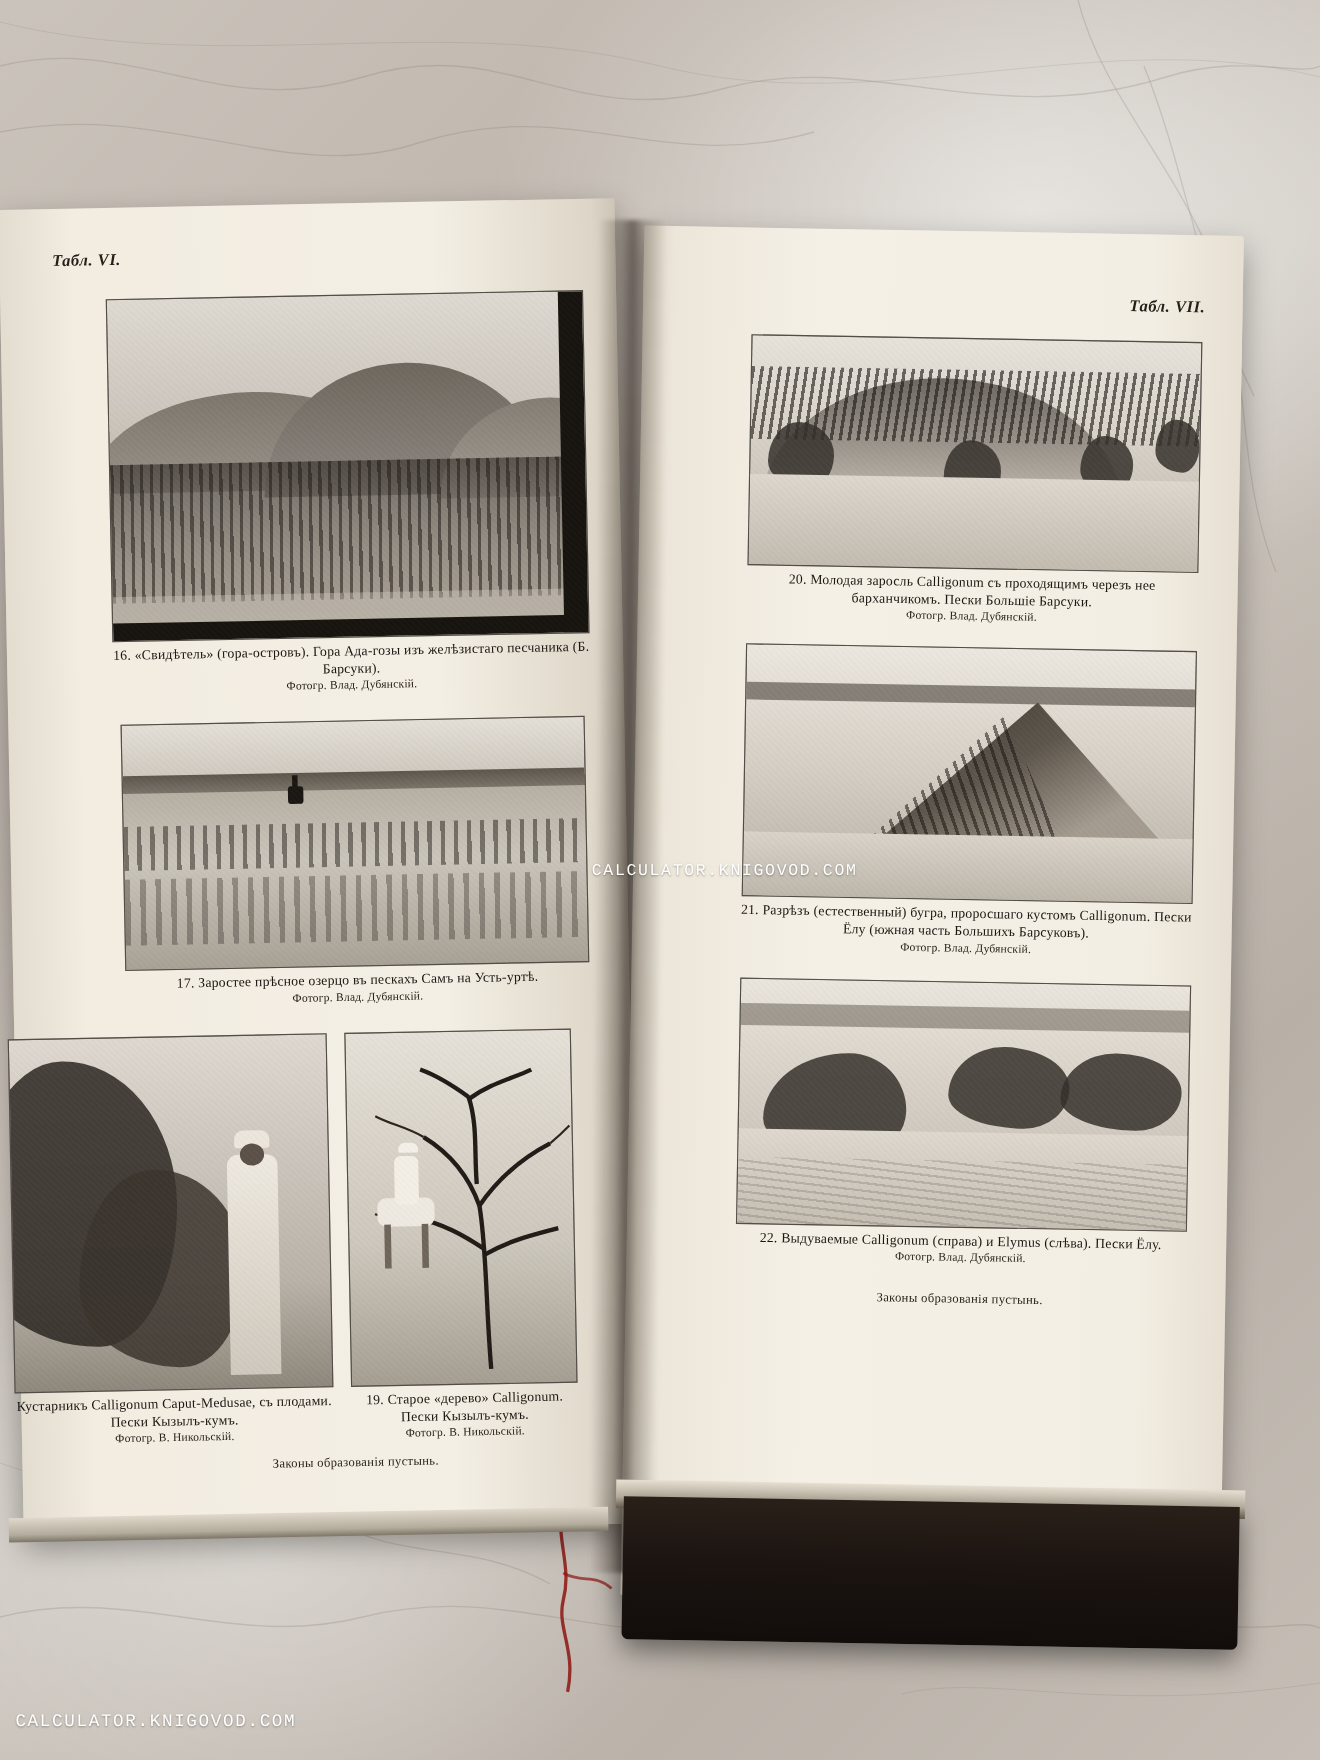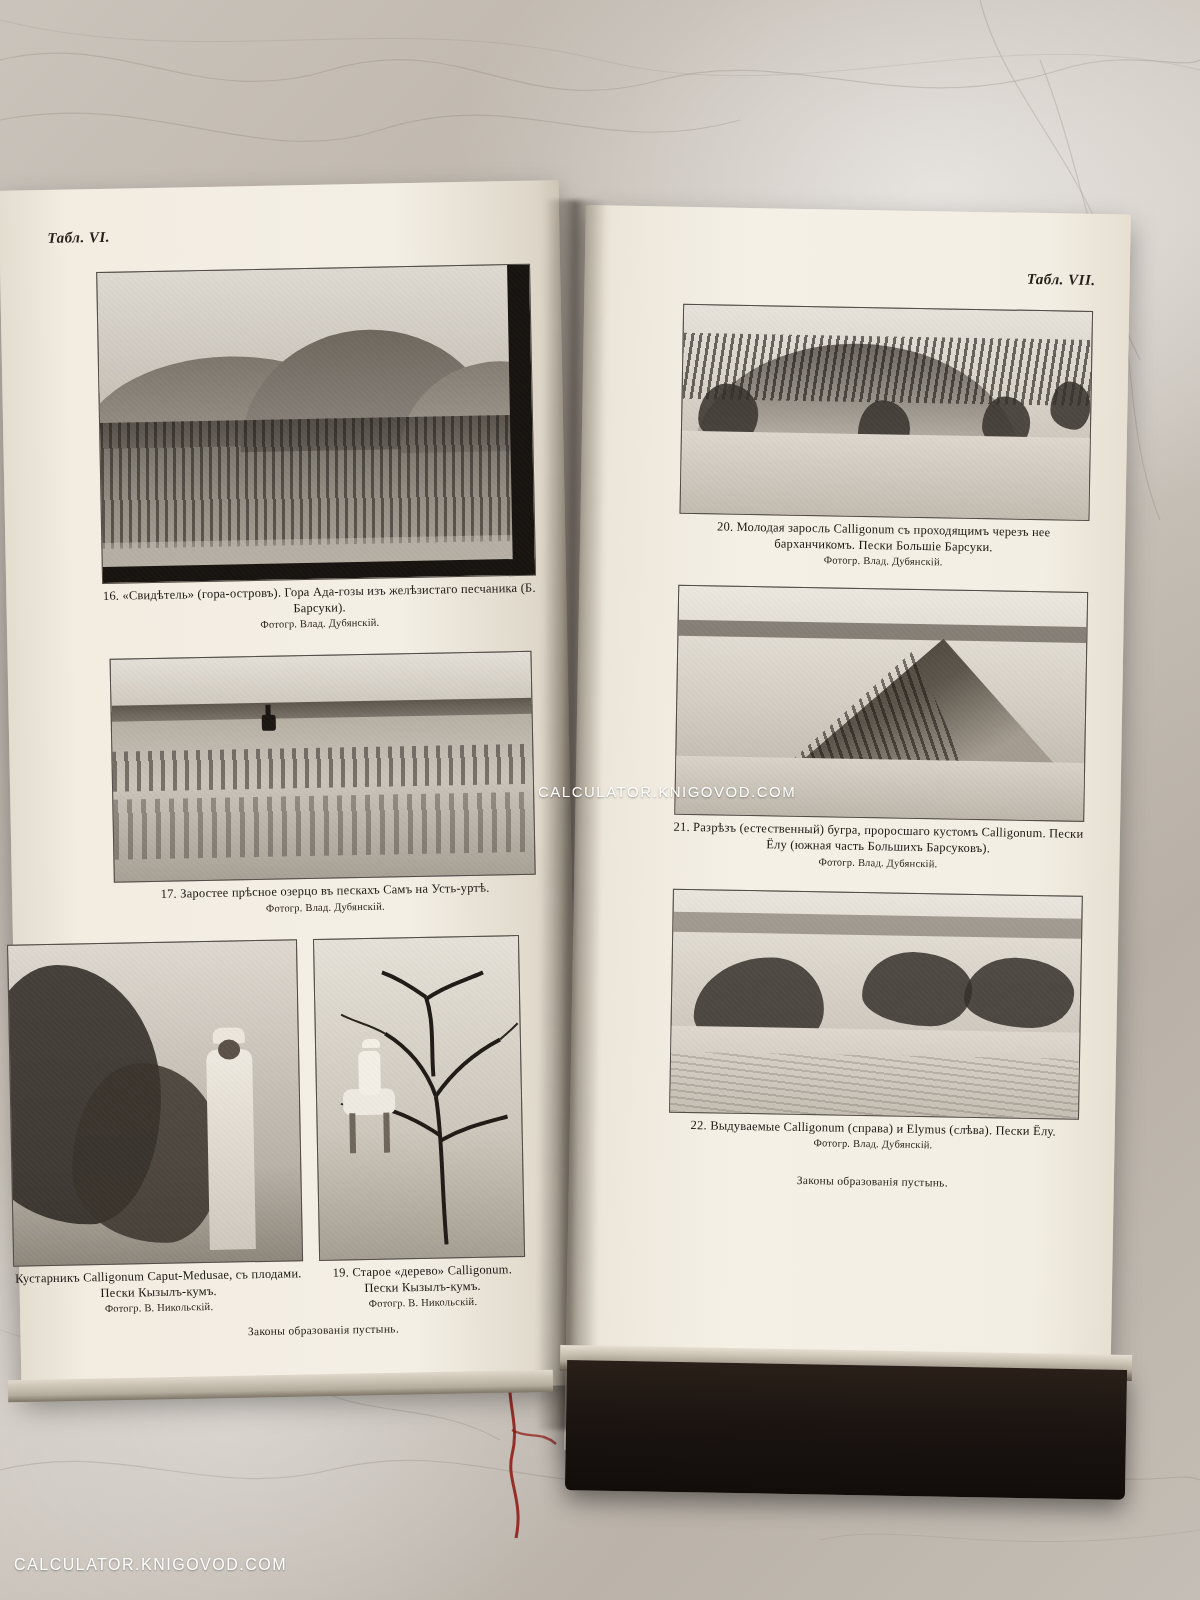--- a/index.html
+++ b/index.html
@@ -192,21 +192,21 @@
     opacity: 0.85;
   }
   .dark-band {
     position: absolute; left: 0; right: 0;
     background: #17130f;
   }
 
   
   .wm {
     position: absolute;
-    font-family: Liberation Sans, sans-serif;
+    font-family: Liberation Mono, monospace;
     letter-spacing: 1.5px;
     color: rgba(255,255,255,0.92);
     text-shadow: 0 1px 2px rgba(0,0,0,0.35);
     pointer-events: none;
   }
   #wm-center {
     left: 538px; top: 783px;
     font-size: 15px;
     color: #ffffff;
   }

